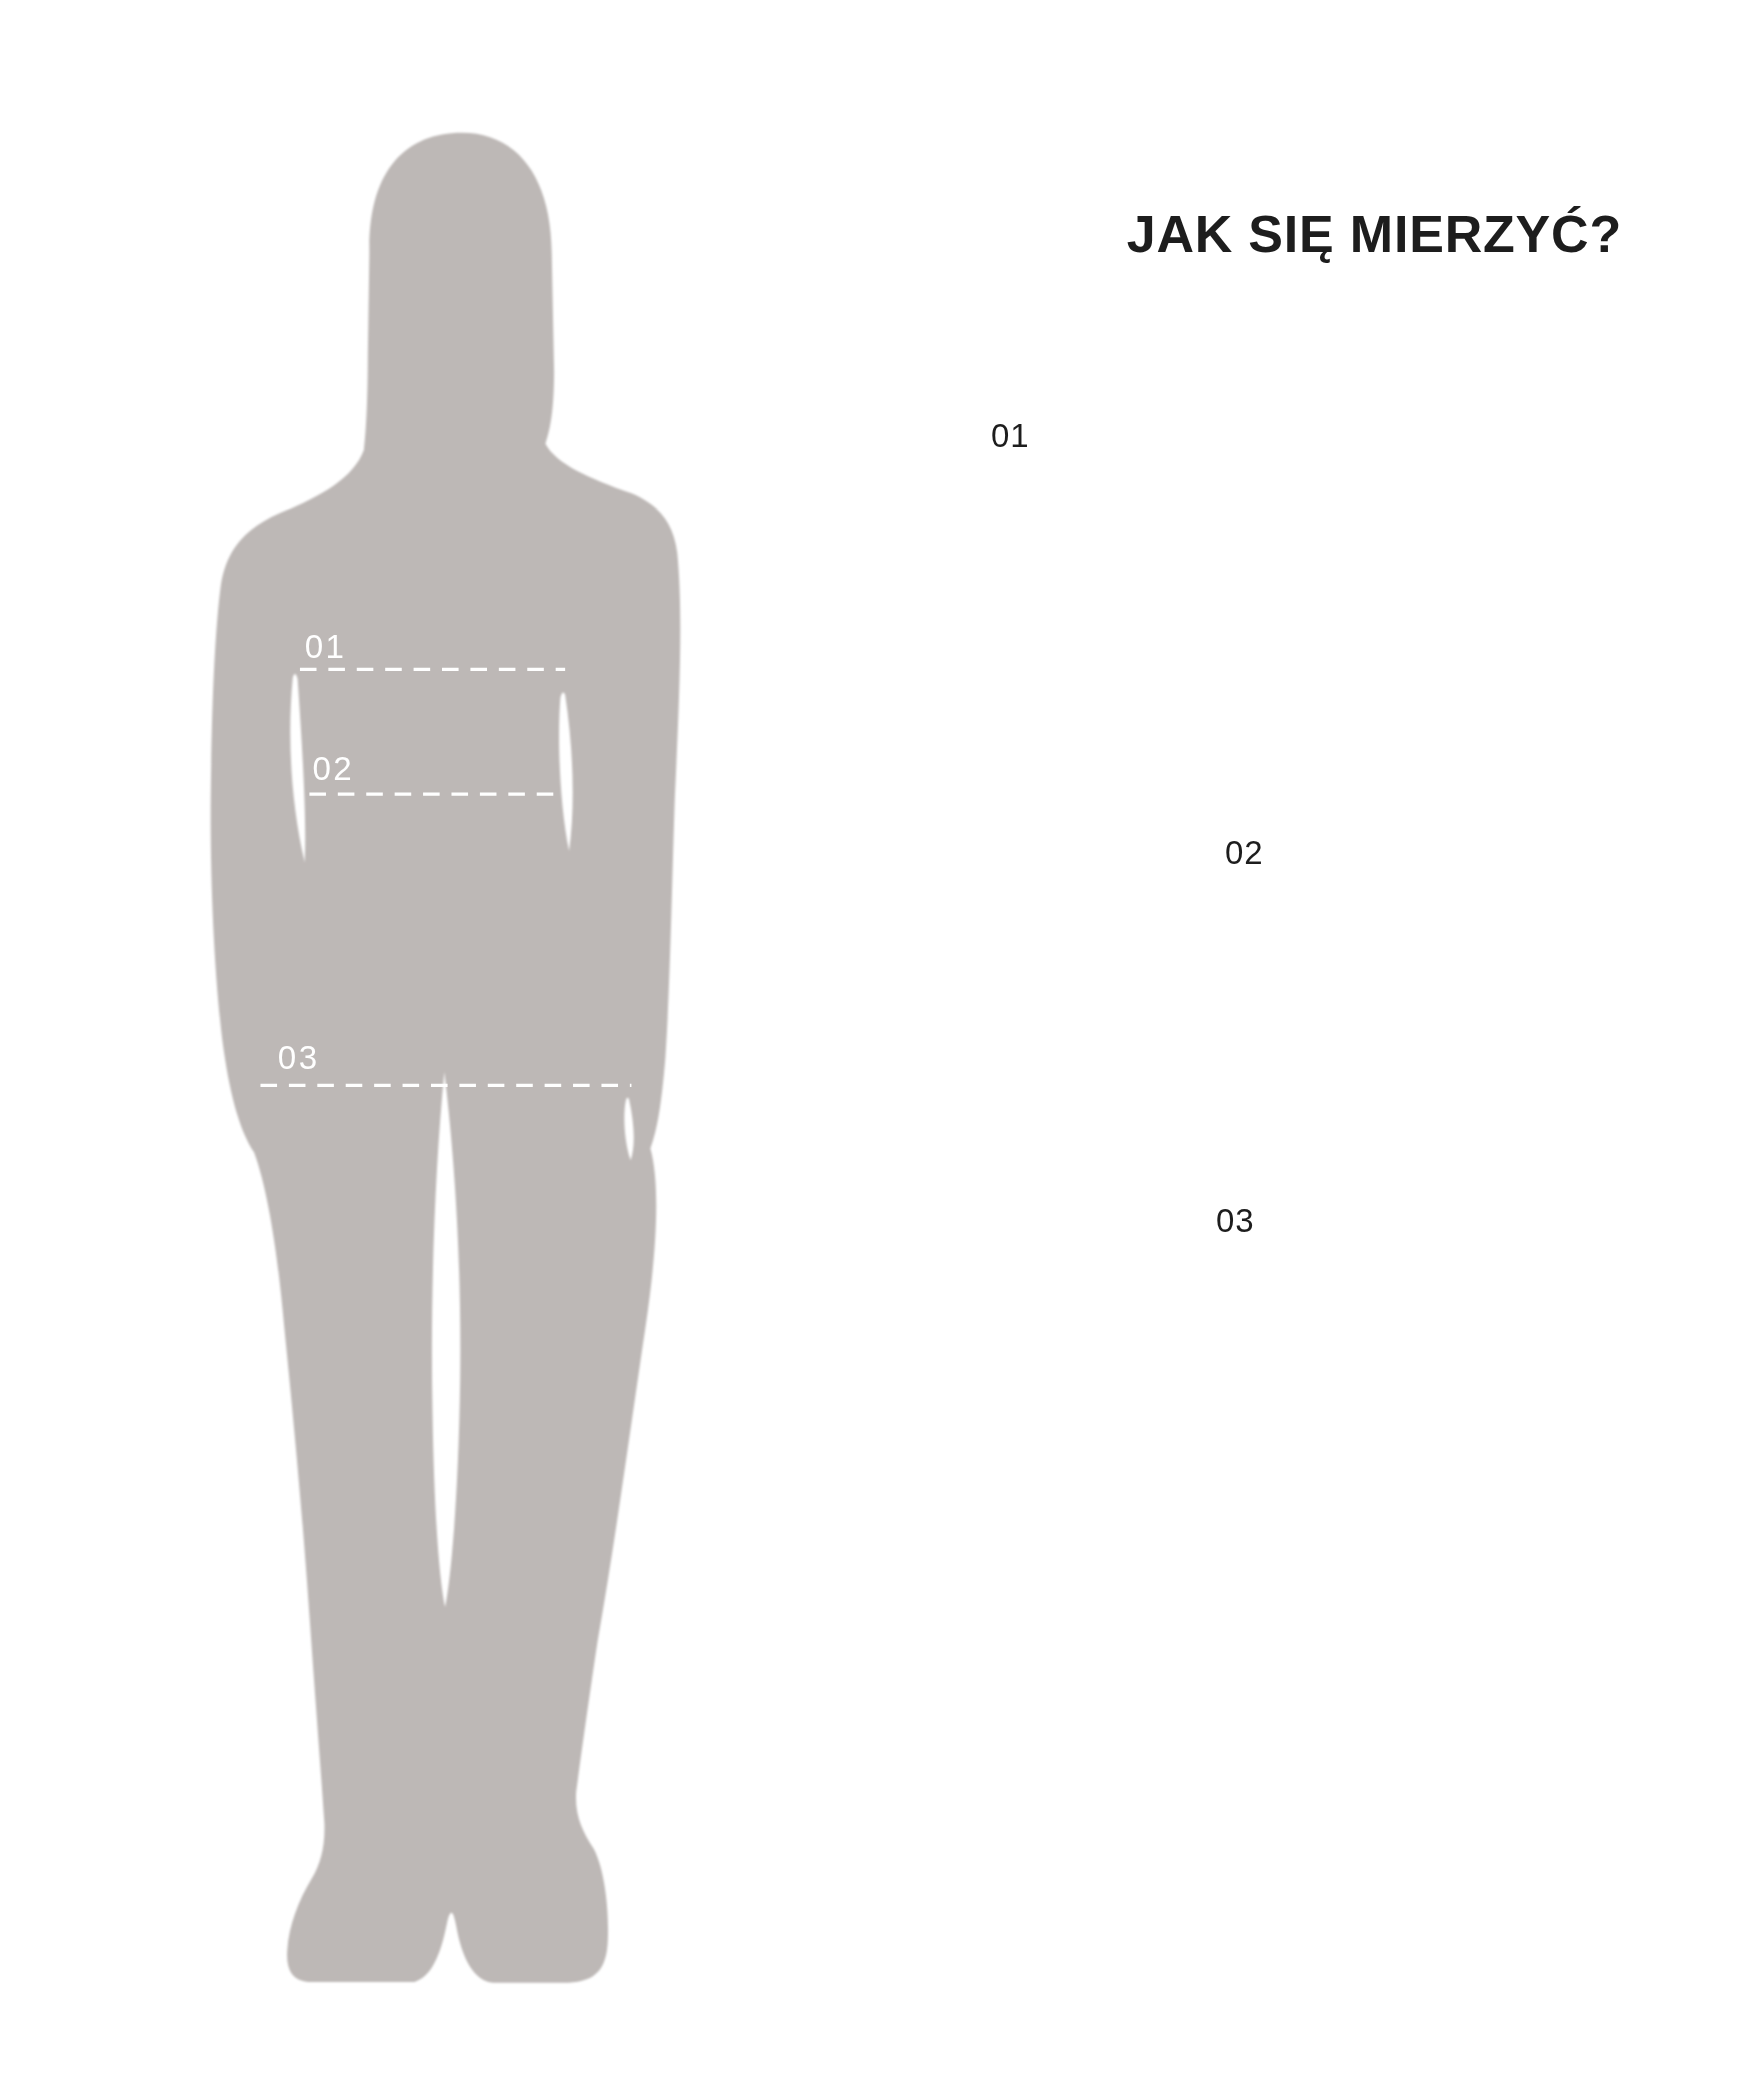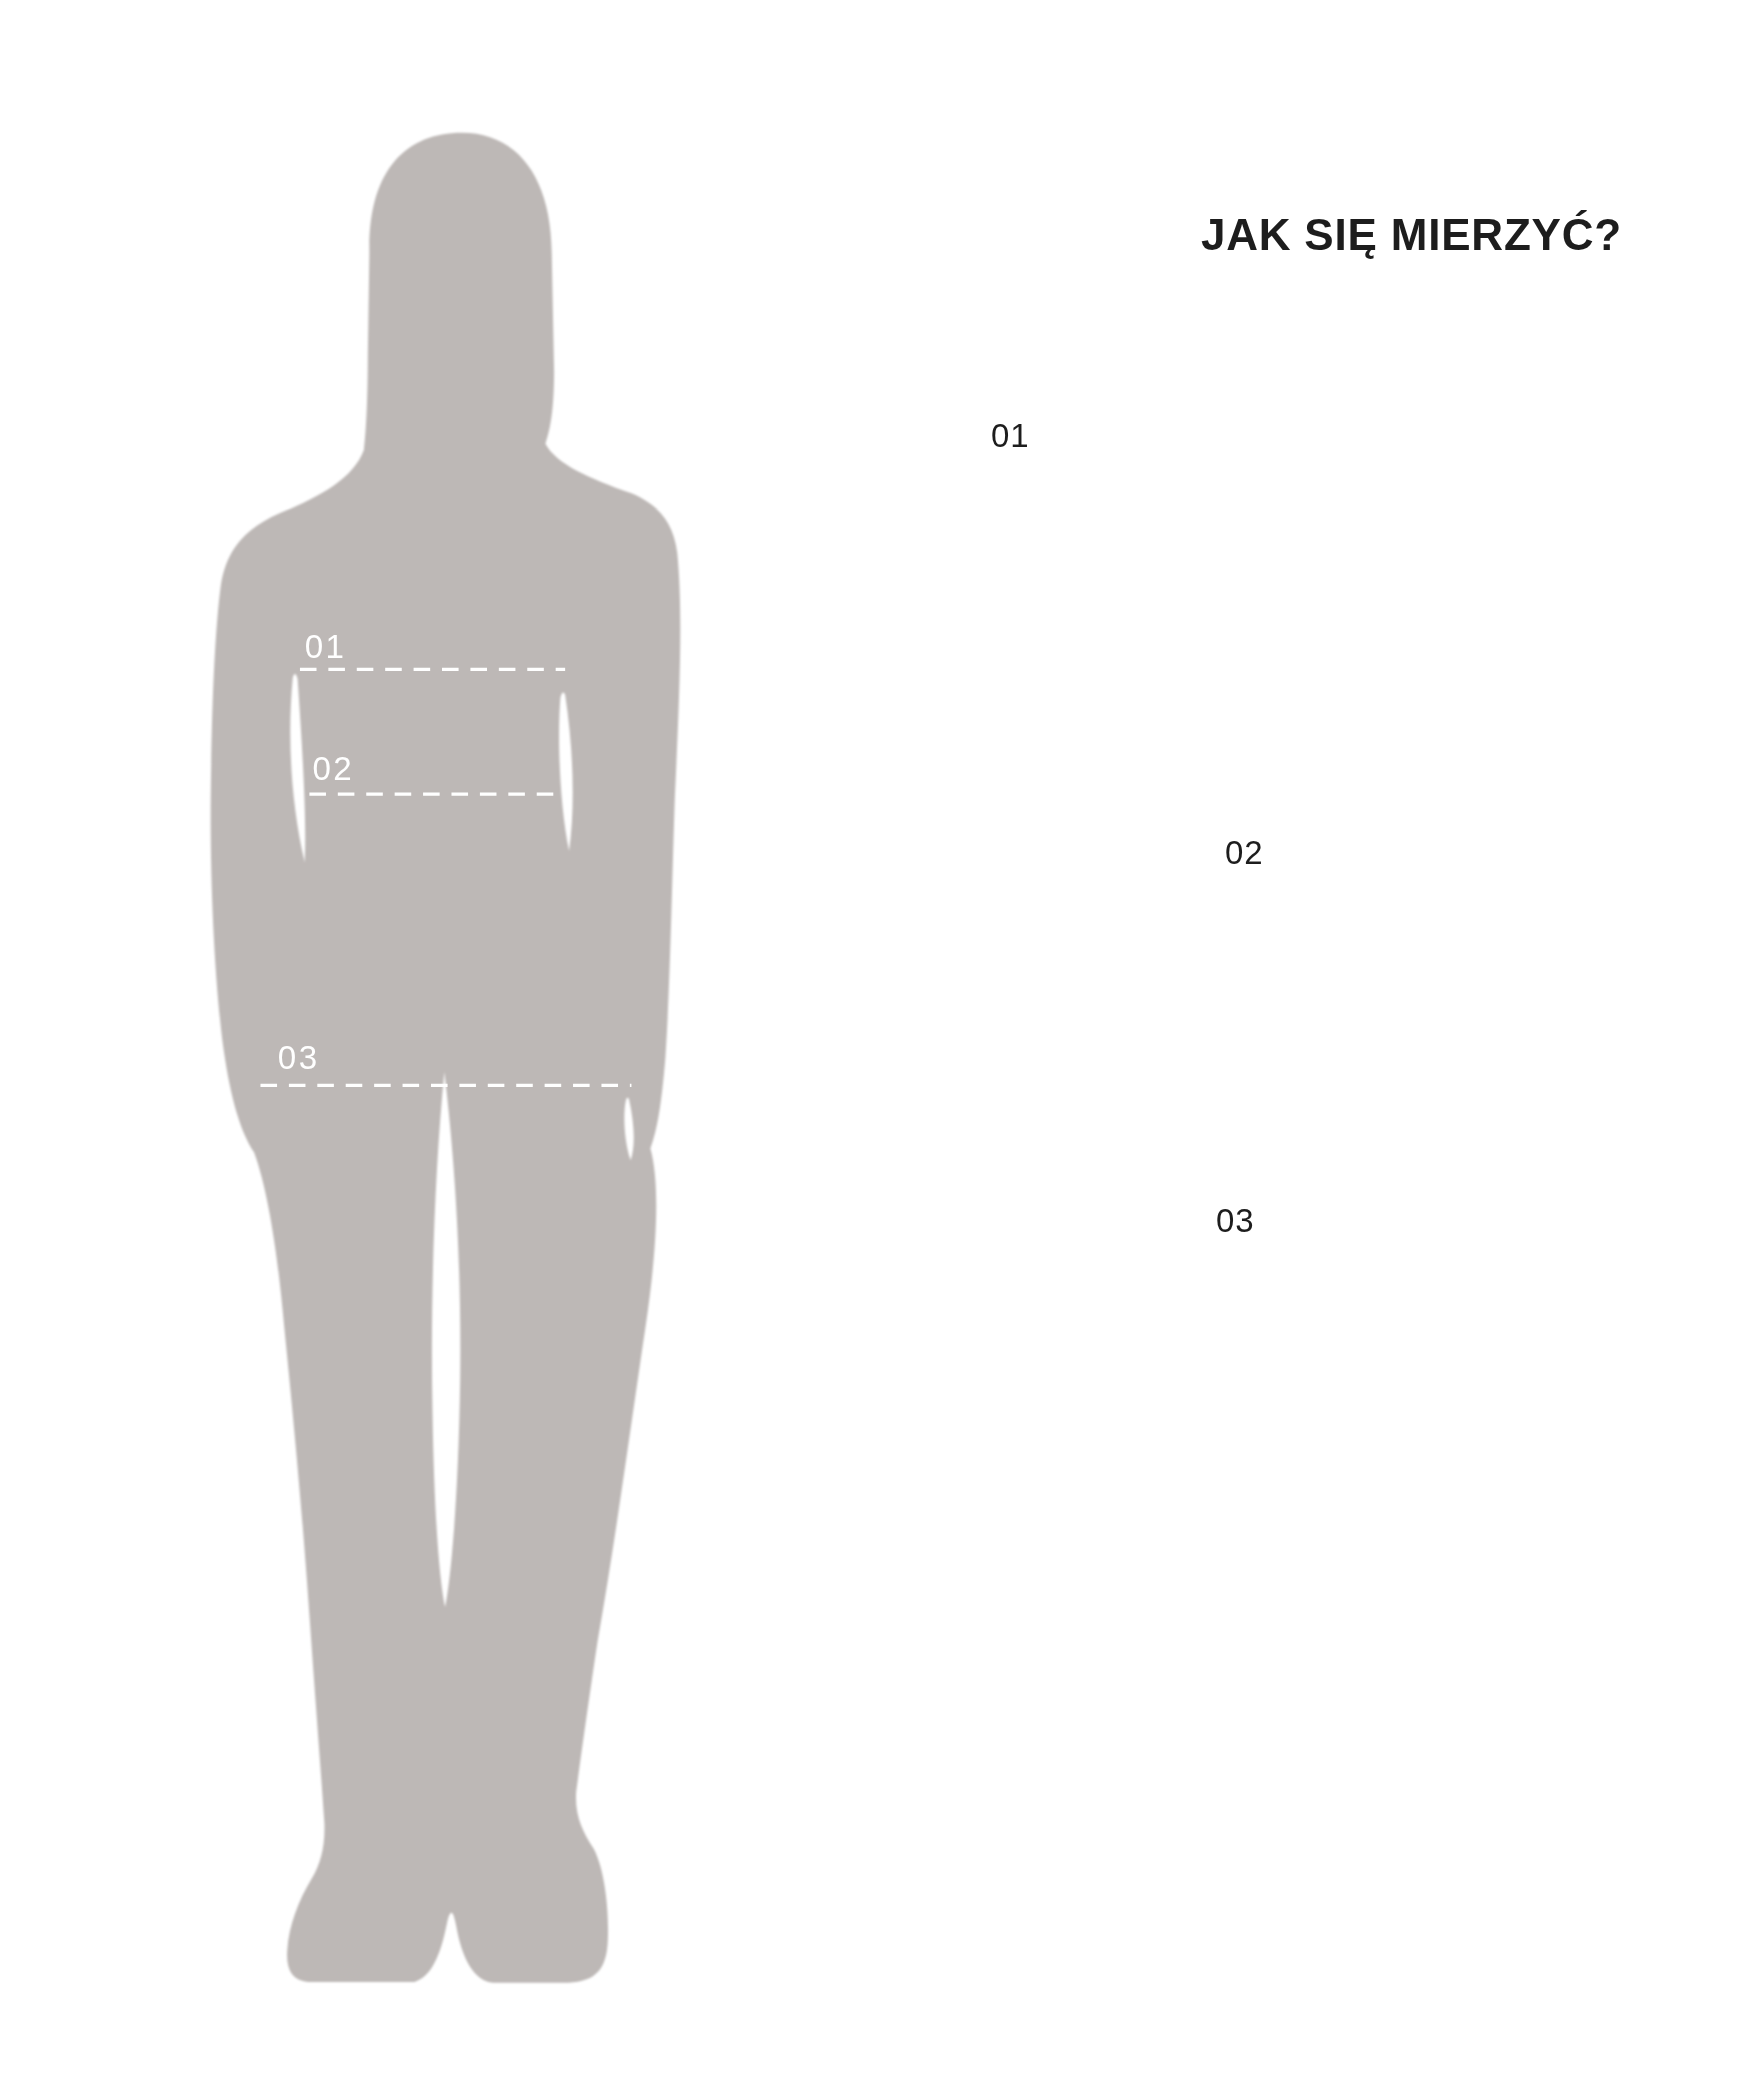--- a/index.html
+++ b/index.html
@@ -20,21 +20,21 @@
   .marker-text {
     font-family: "Liberation Sans", sans-serif;
     font-size: 42px;
     font-weight: 400;
     letter-spacing: 3px;
   }
   .page-title {
     position: absolute;
     top: 210px;
     right: 135px;
-    font-size: 44px;
+    font-size: 52px;
     line-height: 49px;
     font-weight: 700;
     letter-spacing: 0.8px;
     text-align: right;
     white-space: nowrap;
   }
   .section { position: absolute; }
   .sec-num {
     position: absolute;
     font-size: 33px;

